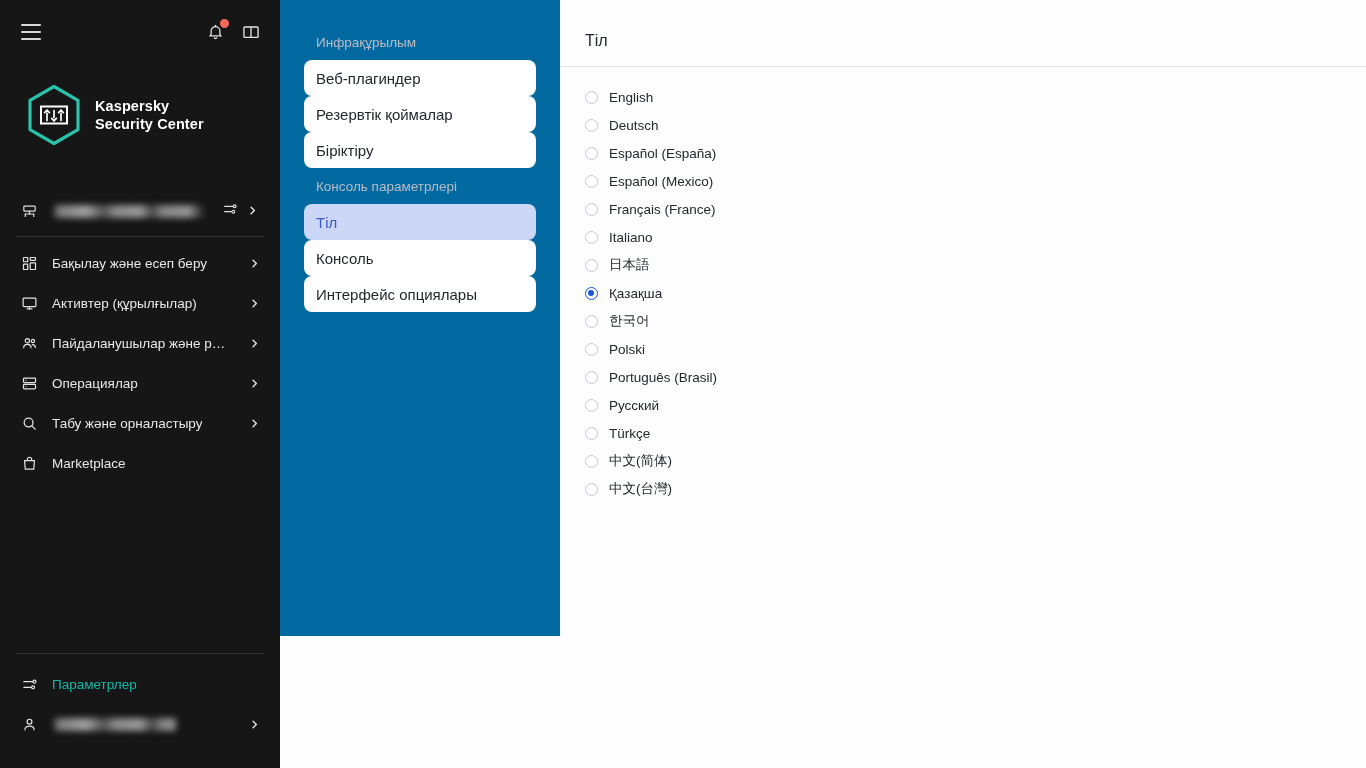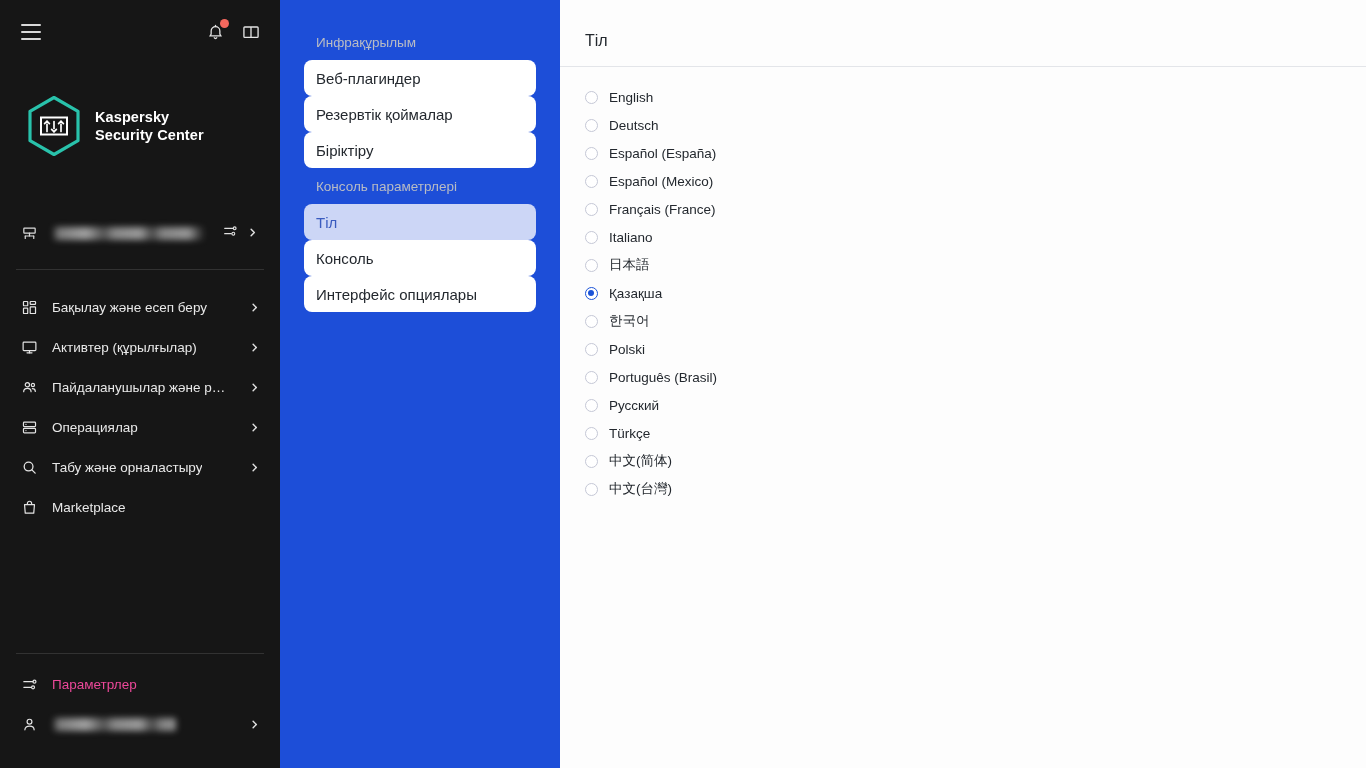--- a/index.html
+++ b/index.html
@@ -23,21 +23,20 @@
 
   
   .sidebar {
     width: 280px;
     height: 768px;
     background: #161616;
     flex: 0 0 280px;
     display: flex;
     flex-direction: column;
     position: relative;
-    gap: 11px;
   }
 
   .sb-topbar {
     height: 64px;
     display: flex;
     align-items: center;
     padding: 0 18px 0 21px;
   }
   .hamburger {
     width: 20px;
@@ -185,31 +184,31 @@
     height: 1px;
     background: #323232;
     margin: 0 16px 10px 16px;
   }
   .bottom-item {
     display: flex;
     align-items: center;
     height: 40px;
     padding: 0 20px 0 21px;
     cursor: pointer;
-    color: #ec4899;
+    color: #14b8a6;
     font-size: 13.5px;
   }
   .spacer-bottom { height: 24px; }
 
   
   .submenu {
     width: 280px;
     flex: 0 0 280px;
-    height: 768px;
-    background: #1d4ed8;
+    height: 636px;
+    background: #0369a1;
     padding: 24px 0 0 0;
   }
   .submenu-inner { padding: 0 24px; }
   .sm-group-title {
     font-size: 13.5px;
     color: #b9bcc4;
     height: 36px;
     display: flex;
     align-items: center;
     padding-left: 12px;

